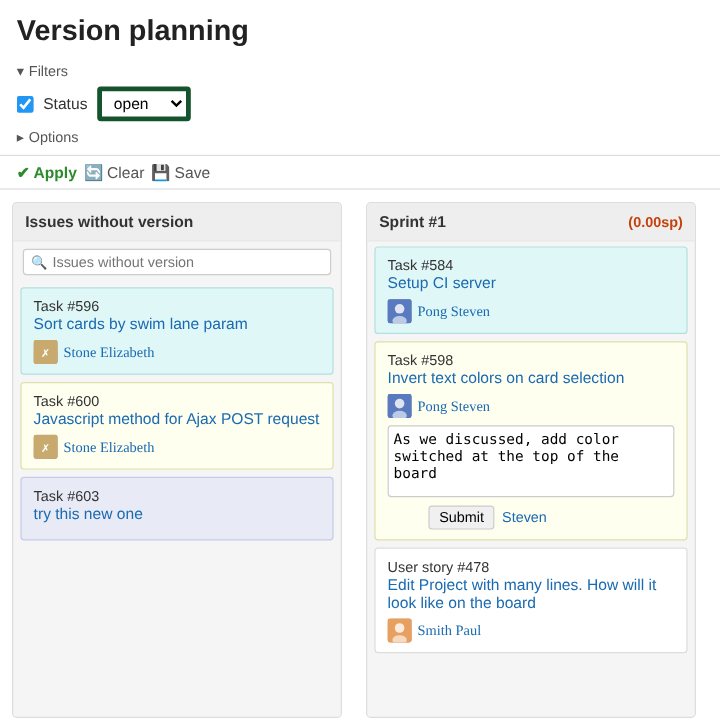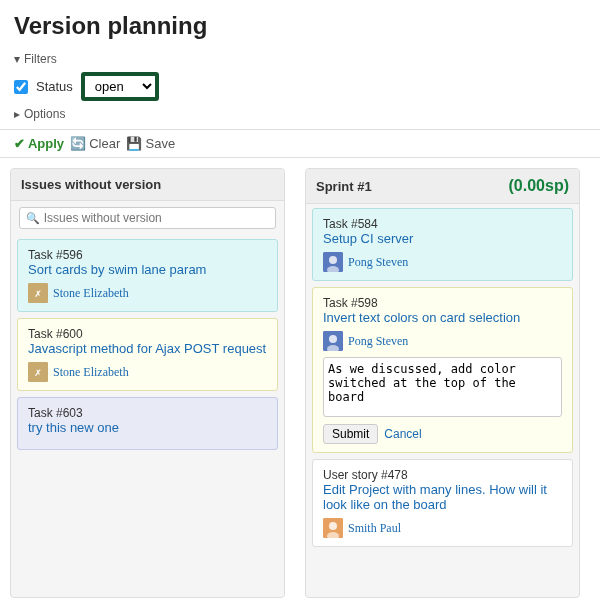--- a/index.html
+++ b/index.html
@@ -123,22 +123,22 @@
       font-weight: bold;
       font-size: 13px;
       display: flex;
       justify-content: space-between;
       align-items: center;
       border-bottom: 1px solid #ddd;
       background: #eee;
       border-radius: 4px 4px 0 0;
     }
     .board-header-points {
-      color: #15803d;
-      font-size: 16px;
+      color: #c2410c;
+      font-size: 12px;
     }
     .search-box {
       margin: 6px 8px;
       display: flex;
       align-items: center;
       border: 1px solid #ccc;
       border-radius: 3px;
       background: #fff;
       padding: 3px 6px;
       gap: 4px;
@@ -228,20 +228,21 @@
       border: 1px solid #ccc;
       border-radius: 3px;
       padding: 4px;
       font-size: 12px;
       resize: none;
     }
     .comment-actions {
       display: flex;
       gap: 6px;
       margin-top: 4px;
+      margin-left: 34px;
     }
     .btn-submit {
       background: #f0f0f0;
       border: 1px solid #ccc;
       border-radius: 3px;
       padding: 2px 8px;
       font-size: 12px;
       cursor: pointer;
     }
     .btn-cancel {
@@ -408,21 +409,21 @@
                 <circle cx="10" cy="8" r="4" fill="#fff" opacity="0.8"></circle>
                 <ellipse cx="10" cy="18" rx="6" ry="4" fill="#fff" opacity="0.6"></ellipse>
               </svg>
           </div>
           <span>Pong Steven</span>
         </div>
         <div class="comment-box">
           <textarea class="comment-textarea" style="">As we discussed, add color switched at the top of the board</textarea>
           <div class="comment-actions">
             <button class="btn-submit">Submit</button>
-            <button class="btn-cancel">Cancel</button>
+            <button class="btn-cancel">Steven</button>
           </div>
         </div>
       </div>
 
       <div class="card card-white">
         <div class="card-number">User story #478</div>
         <div class="card-title">Edit Project with many lines. How will it look like on the board</div>
         <div class="card-assignee">
           <div class="avatar avatar-sp">
             <svg width="20" height="20" viewBox="0 0 20 20">

